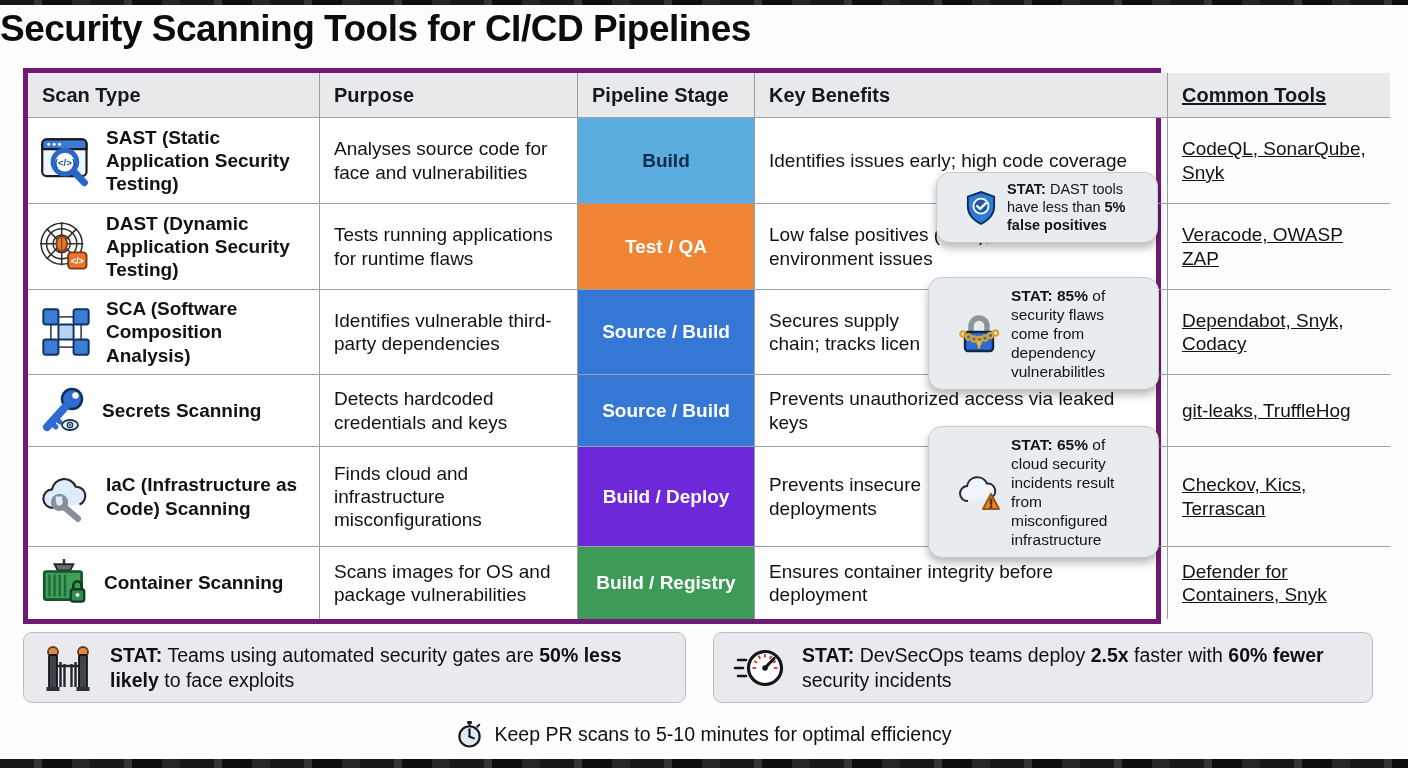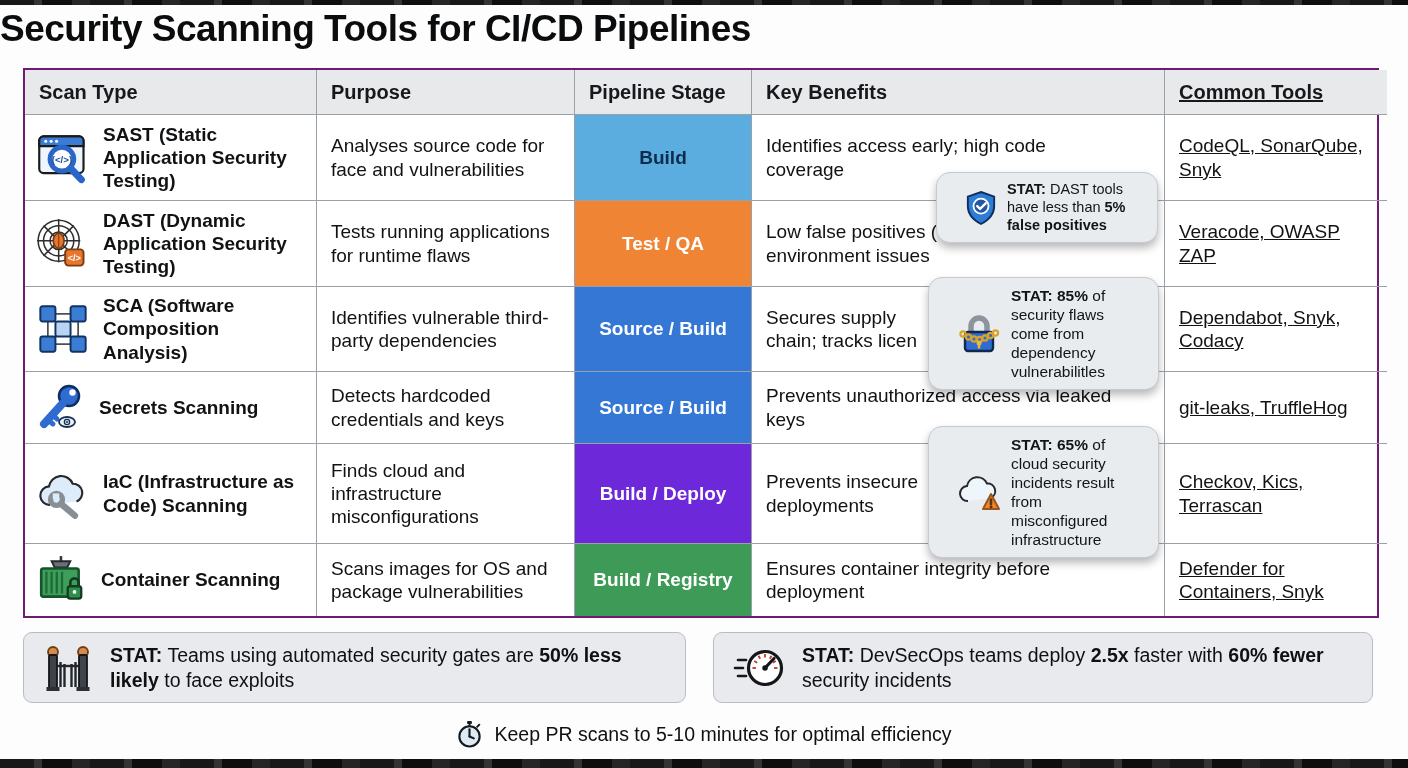--- a/index.html
+++ b/index.html
@@ -6,24 +6,24 @@
   html,body { width:1408px; height:768px; background:#fdfdfd; overflow:hidden;
     font-family:"Liberation Sans", sans-serif; color:#101214; position:relative; }
   .edge-strip { position:absolute; left:0; width:1408px;
     background:repeating-linear-gradient(90deg,#181818 0 34px,#343434 34px 42px,#0e0e0e 42px 72px,#262626 72px 90px); }
   #strip-top { top:0; height:5px; }
   #strip-bottom { top:759px; height:9px; }
   .title { position:absolute; top:8px; left:0; width:100%; 
     font-size:37px; font-weight:700; letter-spacing:-0.5px; color:#0b0c0e; }
 
   
-  .table { position:absolute; left:23px; top:68px; width:1356px;
+  .table { position:absolute; left:23px; top:68px; width:1138px;
     display:grid; grid-template-columns:292px 258px 177px 413px 222px;
     grid-template-rows:45px 86px 86px 85px 72px 100px 72px;
-    border:2px solid #701a75; background:#fff; }
+    border:5px solid #701a75; background:#fff; }
   .cell { border-right:1px solid #9aa0a7; border-bottom:1px solid #9aa0a7;
     display:flex; align-items:center; padding:8px 14px; font-size:19px; line-height:1.22; }
   .cell.last-col { border-right:none;text-decoration:underline; }
   .cell.last-row { border-bottom:none; }
   .hcell { background:#e7e9eb; font-weight:700; font-size:20px; color:#15181c; }
   .scan-cell { gap:13px; padding-left:11px; }
   .scan-label { font-weight:700; max-width:205px; }
   .stage-cell { justify-content:center; font-weight:700; padding:0; }
   .tools-cell, .benefit-cell, .purpose-cell { color:#101214; }
   .icon-wrap { flex:0 0 auto; display:flex; align-items:center; justify-content:center; }
@@ -82,21 +82,21 @@
     </span>
     <div class="scan-label">SAST (Static Application Security Testing)</div>
   </div>
   <div class="cell purpose-cell">
       <div style="max-width:236px">Analyses source code for face and vulnerabilities</div>
     </div>
   <div class="cell stage-cell" style="background-color: rgb(91, 173, 224); color: rgb(14, 43, 76);">
       <span>Build</span>
     </div>
   <div class="cell benefit-cell">
-      <div style="max-width:362px">Identifies access early; high code coverage</div>
+      <div style="max-width:362px">Identifies issues early; high code coverage</div>
     </div>
   <div class="cell tools-cell last-col">
       <div>CodeQL, SonarQube, Snyk</div>
     </div>
 
   <div class="cell scan-cell">
     <span class="icon-wrap">
       <svg width="54" height="54" viewBox="0 0 50 50">
         <g stroke="#2e2e2e" stroke-width="1.4" fill="none">
           <line x1="21" y1="2" x2="21" y2="42"></line>

